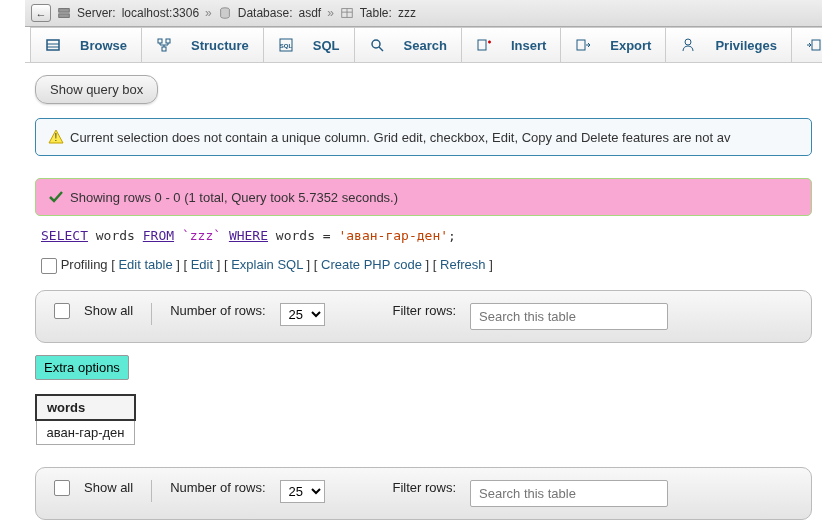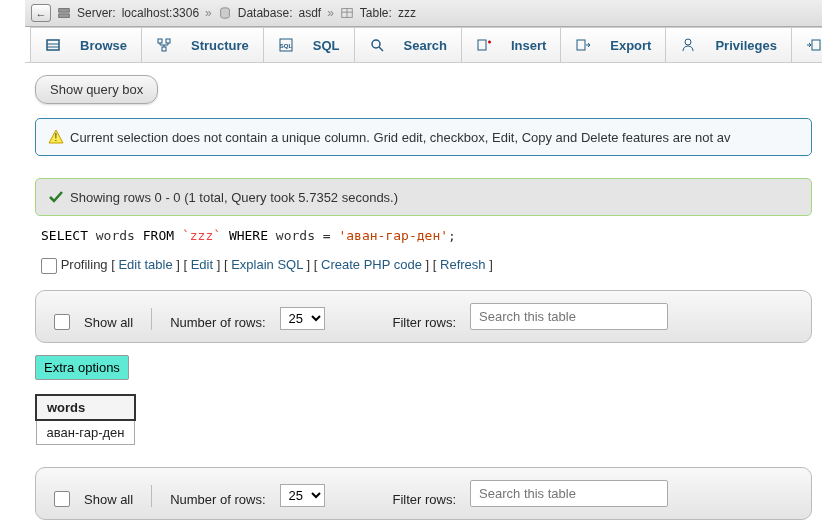--- a/index.html
+++ b/index.html
@@ -11,29 +11,29 @@
   .breadcrumb .sep{color:#888}
   .breadcrumb .icn{width:14px;height:14px;display:inline-block}
   .breadcrumb .back{width:18px;height:16px;border:1px solid #888;border-radius:3px;background:linear-gradient(#fff,#ddd);display:flex;align-items:center;justify-content:center;font-size:11px;color:#333}
   .tabs{display:flex;background:#fff;border-bottom:1px solid #ccc;padding:0}
   .tab{display:flex;align-items:center;gap:19px;padding:9px 14px;border:1px solid #ccc;border-bottom:none;margin-right:0;margin-left:-1px;background:linear-gradient(#fff,#f0f0f0);color:#235a81;font-weight:bold;font-size:13px;cursor:pointer;white-space:nowrap}
   .tab:first-child{margin-left:5px}
   .tab .ticn{width:16px;height:16px;display:inline-block}
   .content{padding:12px 10px 12px 10px}
   .btn{display:inline-block;padding:6px 14px;border:1px solid #aaa;border-radius:12px;background:linear-gradient(#f8f8f8,#e0e0e0);color:#333;font-size:13px;cursor:pointer;box-shadow:0 1px 2px rgba(0,0,0,.15)}
   .notice{margin-top:14px;border:1px solid #3a87ad;border-radius:5px;background:#f5f9fc;padding:10px 12px;display:flex;align-items:center;gap:6px;font-size:13px;color:#333;white-space:nowrap;overflow:hidden}
-  .success{margin-top:22px;border:1px solid #a6d880;border-radius:5px;background:#e5e5e5;padding:10px 12px;display:flex;align-items:center;gap:6px;font-size:13px;color:#333}
+  .success{margin-top:22px;border:1px solid #a6d880;border-radius:5px;background:#f9a8d4;padding:10px 12px;display:flex;align-items:center;gap:6px;font-size:13px;color:#333}
   .sql{padding:12px 6px 8px 6px;font-family:Consolas,Monaco,monospace;font-size:13px;color:#333}
-  .kw{color:#000000;}
-  .tbl{color:#ef4444}
+  .kw{color:#4c1d95;text-decoration:underline}
+  .tbl{color:#a21caf}
   .str{color:#c04000}
   .checkbox{width:14px;height:14px;border:1px solid #888;border-radius:2px;background:#fff}
   .link{color:#235a81;text-decoration:none;cursor:pointer}
   .inline-tools{padding:6px 6px 8px 6px;font-size:13px;color:#333}
-  .row-opts{background:linear-gradient(#f8f8f8,#e4e4e4);border:1px solid #bbb;border-radius:10px;padding:12px 18px;display:flex;align-items:flex-end;gap:14px;margin-top:8px}
+  .row-opts{background:linear-gradient(#f8f8f8,#e4e4e4);border:1px solid #bbb;border-radius:10px;padding:12px 18px;display:flex;align-items:flex-start;gap:14px;margin-top:8px}
   .row-opts .divider{width:1px;height:22px;background:#bbb;margin:0 4px}
   select{font-size:13px;padding:2px 4px;border:1px solid #aaa;background:#fff}
   input[type=text]{font-size:13px;padding:5px 8px;border:1px solid #aaa;border-radius:2px;width:180px}
   .extra-btn{margin-top:12px;padding:4px 8px;border:1px solid #999;background:#5eead4;font-size:13px;cursor:pointer;border-radius:2px}
   table.results{border-collapse:collapse;margin-top:14px;font-size:13px}
   table.results th{border:2px solid #333;background:#f4f4f4;padding:4px 10px;text-align:left;font-weight:bold}
   table.results td{border:1px solid #aaa;padding:4px 10px}
   svg{display:block}
 </style>
 </head>

